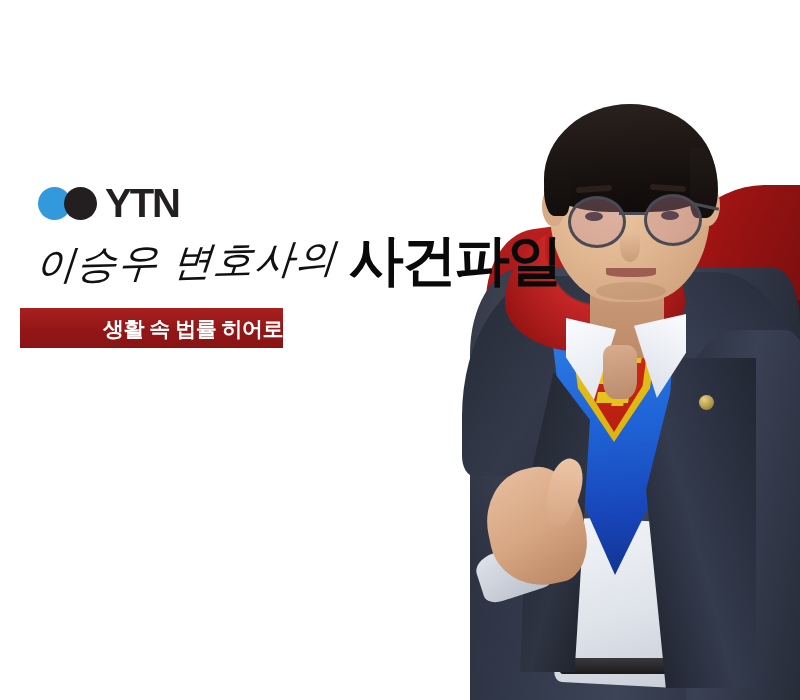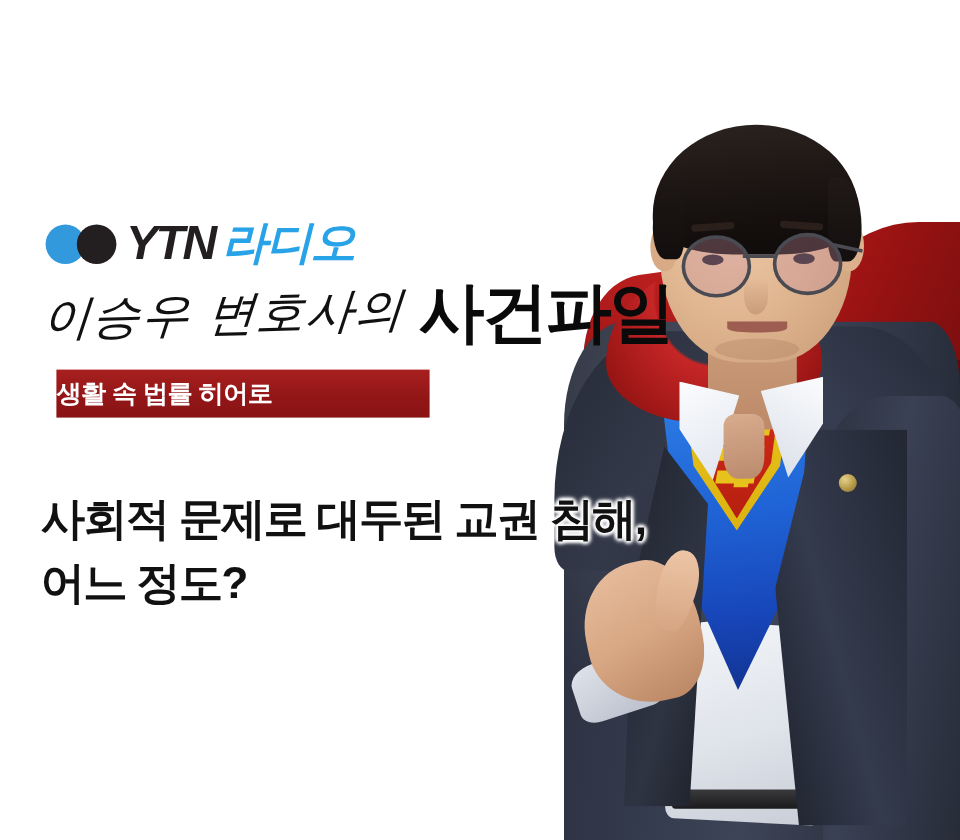--- a/index.html
+++ b/index.html
@@ -370,21 +370,20 @@
   .chin-shadow { position:absolute; left:196px; top:282px; width:70px; height:18px; background:rgba(170,120,92,0.30); border-radius:50%; }
 
   
   #logo-row {
     position: absolute;
     left: 38px;
     top: 183px;
     display: flex;
     align-items: center;
     gap: 0px;
-    font-style: italic;
   }
   .dot-blue {
     width: 33px; height: 33px; border-radius: 50%;
     background: #3399dd;
   }
   .dot-dark {
     width: 33px; height: 33px; border-radius: 50%;
     background: #231f20;
     margin-left: -7px;
   }
@@ -431,28 +430,28 @@
     font-size: 55px;
     font-weight: bold;
     color: #0a0a0a;
     letter-spacing: -2px;
     margin-left: 14px;
     line-height: 1;
   }
 
   #badge {
     position: absolute;
-    left: 47px;
+    left: 20px;
     top: 308px;
-    width: 311px;
+    width: 263px;
     height: 40px;
     background: linear-gradient(180deg, #a8201f 0%, #931617 55%, #8a1314 100%);
     display: flex;
     align-items: center;
-    justify-content: flex-start;
+    justify-content: flex-end;
   }
   #badge-text {
     font-family: "Liberation Sans", sans-serif;
     font-size: 21px;
     font-weight: bold;
     color: #ffffff;
     letter-spacing: -0.5px;
     line-height: 1;
   }
 
@@ -532,30 +531,25 @@
     <div class="temple"></div>
     <div class="nose"></div>
     <div class="mouth"></div>
     <div class="chin-shadow"></div>
   </div>
 
   <div id="logo-row">
     <div class="dot-blue"></div>
     <div class="dot-dark"></div>
     <div class="ytn-word">YTN</div>
-    <div class="radio-word">라디오</div>
   </div>
 
   <div id="title-row">
     <span class="title-script">이승우 변호사의</span>
     <span class="title-bold">사건파일</span>
   </div>
 
   <div id="badge">
     <span id="badge-text">생활 속 법률 히어로</span>
   </div>
 
-  <div id="headline">
-    <div class="headline-line">사회적 문제로 대두된 교권 침해,</div>
-    <div class="headline-line">어느 정도?</div>
-  </div>
 
 </div>
 
 </body></html>

